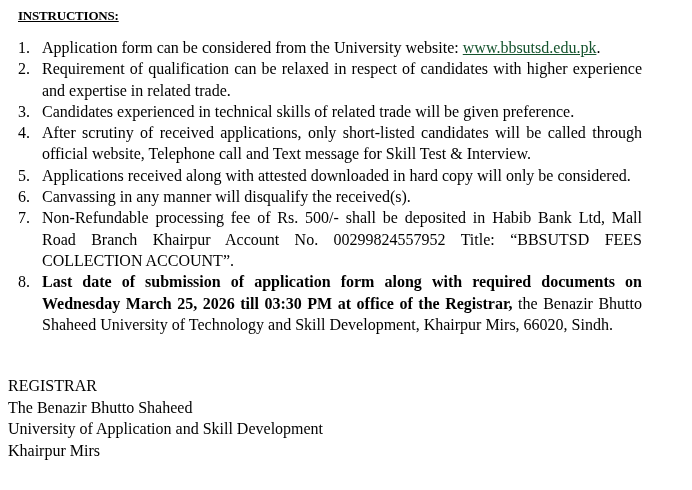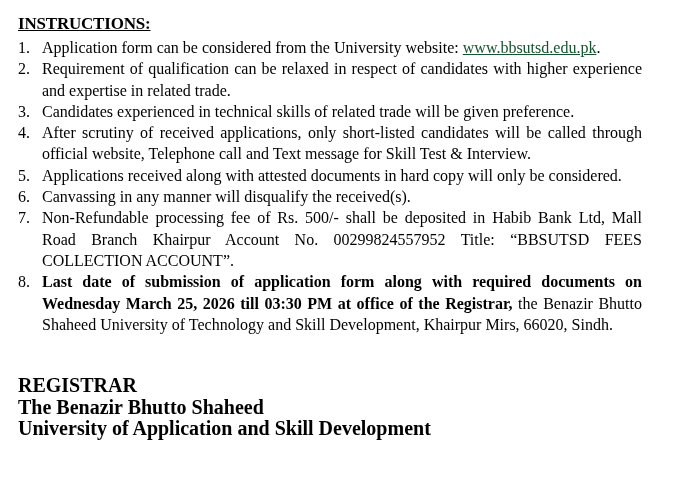--- a/index.html
+++ b/index.html
@@ -4,36 +4,36 @@
   <style>
     html, body { margin: 0; padding: 0; background: #ffffff; }
     body {
       width: 692px; height: 490px; overflow: hidden;
       font-family: "Liberation Serif", "DejaVu Serif", serif;
       color: #000000;
       font-size: 16px;
       position: relative;
     }
     .heading {
-      position: absolute; left: 18px; top: 14px;
+      position: absolute; left: 18px; top: 8px;
       font-weight: bold; text-decoration: underline;
-      font-size: 17px; letter-spacing: -0.2px;
+      font-size: 13px; letter-spacing: -0.2px;
     }
     .list {
       position: absolute; left: 18px; top: 37px; width: 624px;
       margin: 0; padding: 0; list-style: none;
     }
     .item { display: flex; line-height: 21.3px; }
     .num { width: 24px; flex: 0 0 24px; }
     .txt { flex: 1; text-align: justify; }
     .link { color: #14532d; text-decoration: underline; cursor: pointer; }
     .b { font-weight: bold; margin-top: 28px; }
     .sig {
-      position: absolute; left: 18px; top: 375px;
-      font-weight: bold; line-height: 21.5px; font-size: 20px;
+      position: absolute; left: 8px; top: 375px;
+      font-weight: normal; line-height: 21.5px; font-size: 16px;
     }
     .sig div { white-space: nowrap; }
   </style>
 </head>
 <body>
 
 <div class="heading">INSTRUCTIONS:</div>
 
 <ol class="list">
   <li class="item">
@@ -47,33 +47,34 @@
   <li class="item">
     <span class="num">3.</span>
     <span class="txt">Candidates experienced in technical skills of related trade will be given preference.</span>
   </li>
   <li class="item">
     <span class="num">4.</span>
     <span class="txt">After scrutiny of received applications, only short-listed candidates will be called through official website, Telephone call and Text message for Skill Test &amp; Interview.</span>
   </li>
   <li class="item">
     <span class="num">5.</span>
-    <span class="txt">Applications received along with attested documents in hard copy will only be considered.</span>
+    <span class="txt">Applications received along with attested downloaded in hard copy will only be considered.</span>
   </li>
   <li class="item">
     <span class="num">6.</span>
     <span class="txt">Canvassing in any manner will disqualify the received(s).</span>
   </li>
   <li class="item">
     <span class="num">7.</span>
     <span class="txt">Non-Refundable processing fee of Rs. 500/- shall be deposited in Habib Bank Ltd, Mall Road Branch Khairpur Account No. 00299824557952 Title: “BBSUTSD FEES COLLECTION ACCOUNT”.</span>
   </li>
   <li class="item">
     <span class="num">8.</span>
     <span class="txt"><span class="b">Last date of submission of application form along with required documents on Wednesday March 25, 2026 till 03:30 PM at office of the Registrar,</span><span> the Benazir Bhutto Shaheed University of Technology and Skill Development, Khairpur Mirs, 66020, Sindh.</span></span>
   </li>
 </ol>
 
 <div class="sig">
   <div>REGISTRAR</div>
   <div>The Benazir Bhutto Shaheed</div>
   <div>University of Application and Skill Development</div>
+  <div>Khairpur Mirs</div>
 </div>
 
 </body></html>

